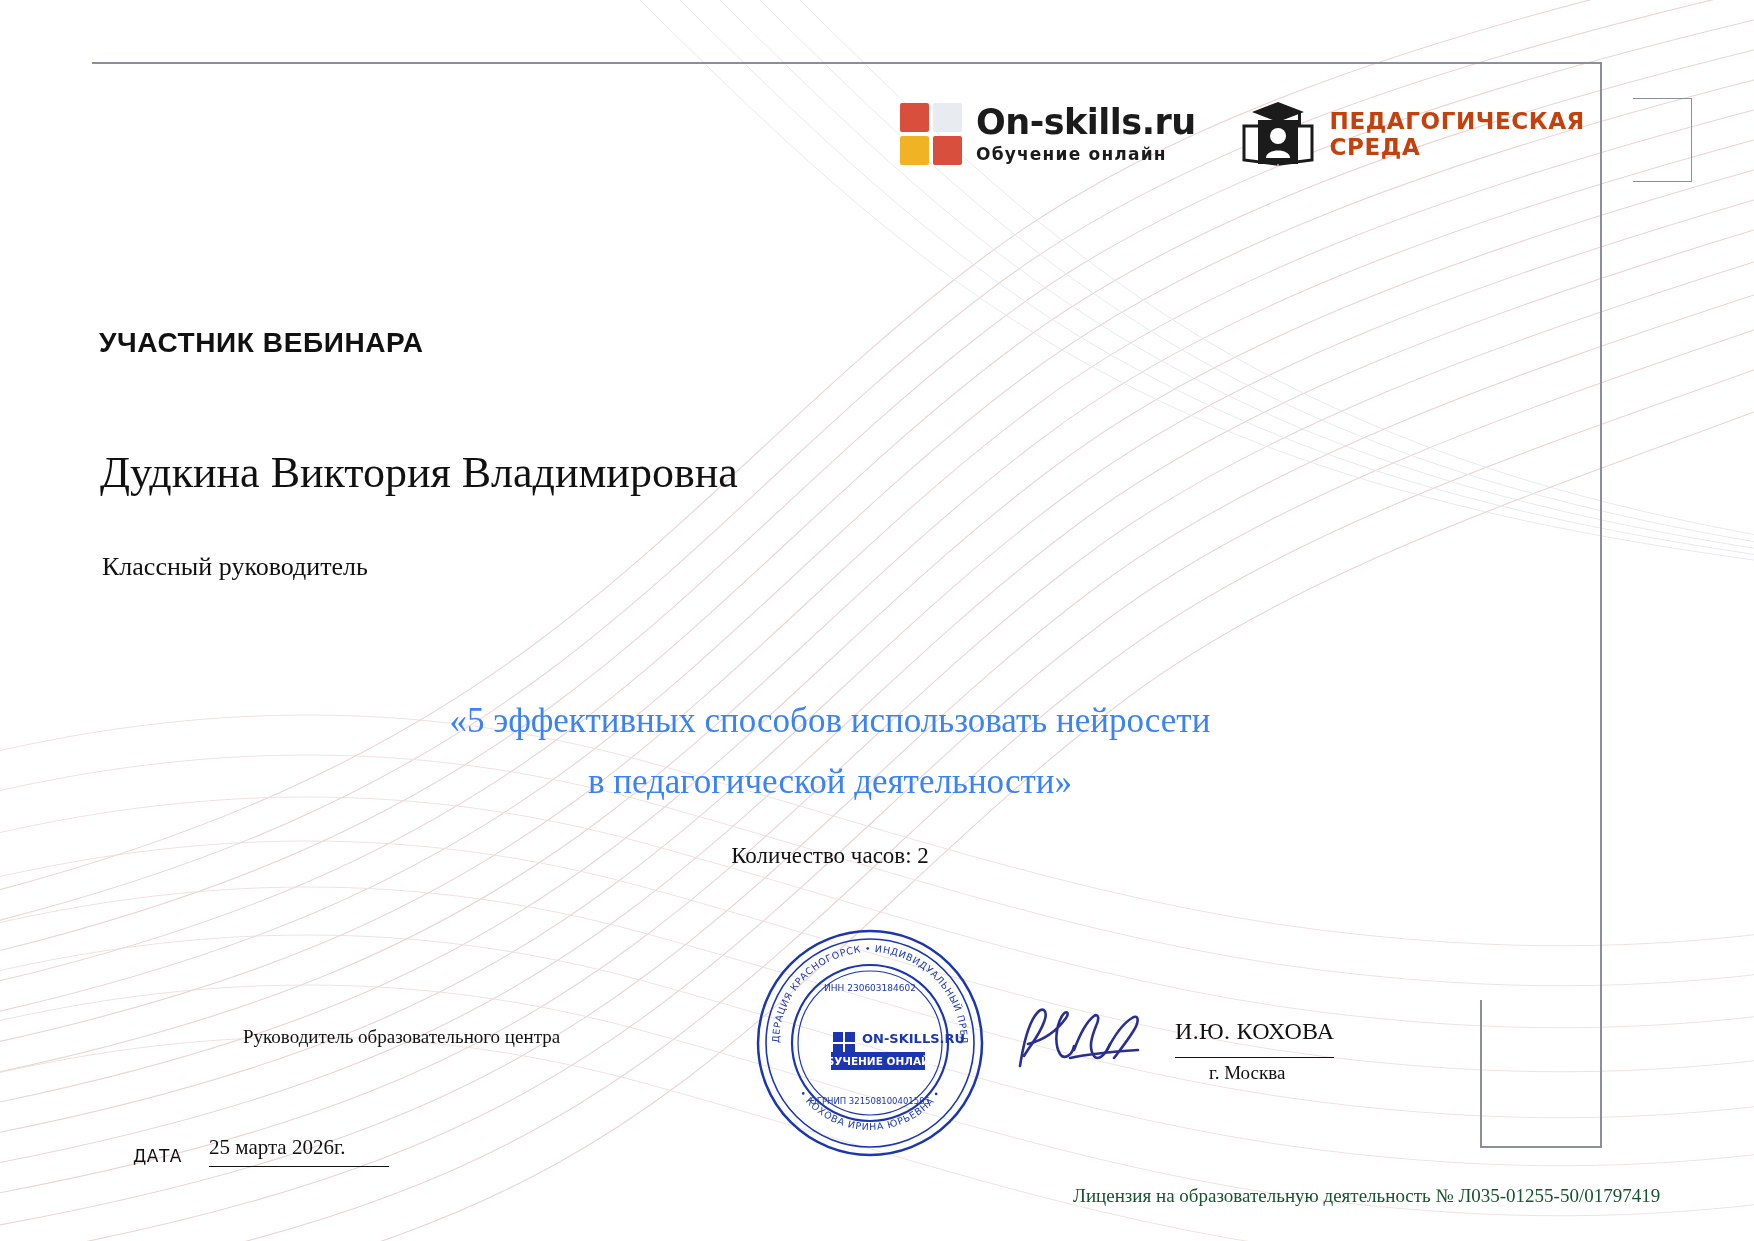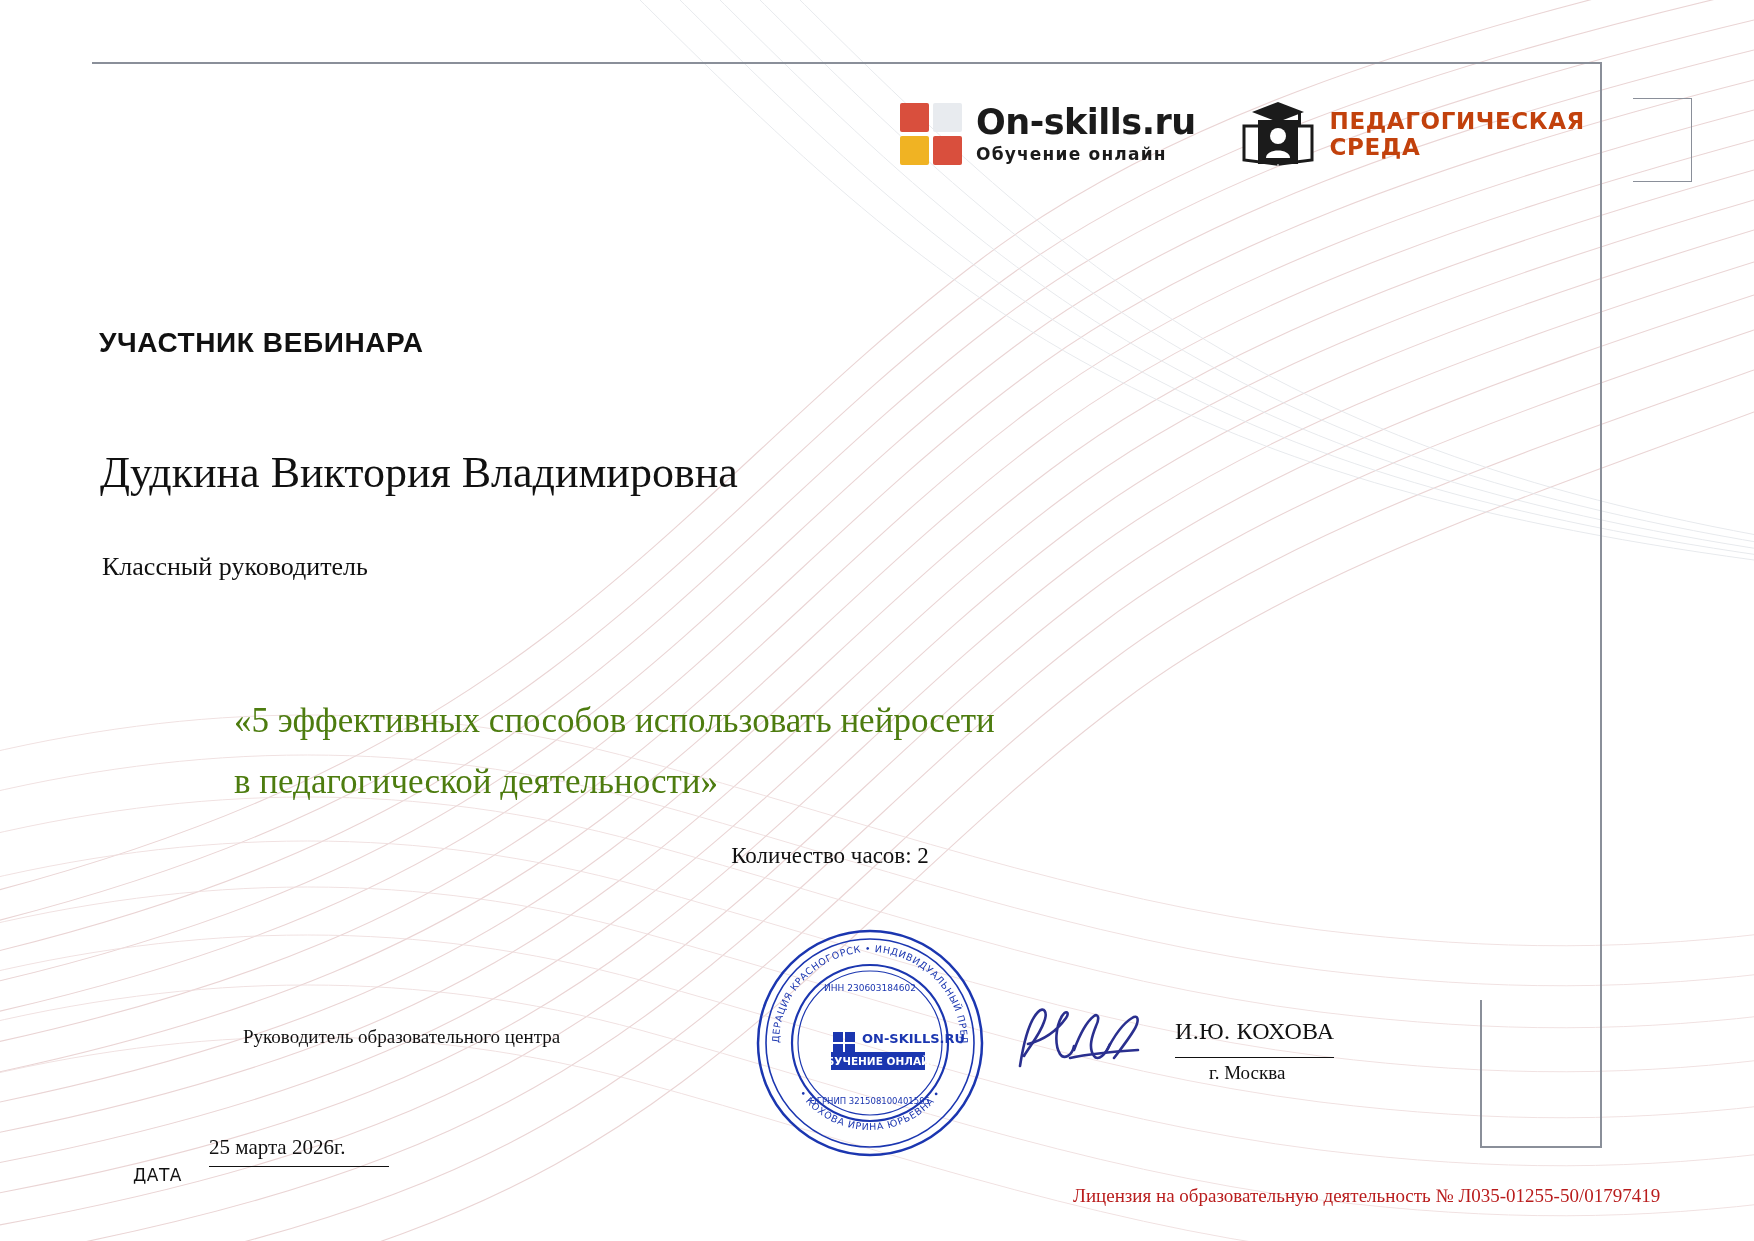--- a/index.html
+++ b/index.html
@@ -124,27 +124,27 @@
     position: absolute;
     left: 102px;
     top: 552px;
     font-size: 26px;
     color: #111;
   }
 
   
   .webinar {
     position: absolute;
-    left: 234px;
+    left: 250px;
     top: 690px;
     width: 1160px;
-    text-align: left;
+    text-align: center;
     font-size: 35px;
     line-height: 1.75;
-    color: #4d7c0f;
+    color: #3b82f6;
   }
   .hours {
     position: absolute;
     left: 250px;
     top: 843px;
     width: 1160px;
     text-align: center;
     font-size: 23px;
     color: #111;
   }
@@ -192,41 +192,40 @@
 
   
   .date-label {
     position: absolute;
     left: 133px;
     top: 1146px;
     font-family: "DejaVu Sans", sans-serif;
     font-size: 17px;
     letter-spacing: 0.5px;
     color: #111;
-    margin-top: 19px;
   }
   .date-value {
     position: absolute;
     left: 209px;
     top: 1135px;
     width: 180px;
     font-size: 21px;
     color: #111;
     border-bottom: 1.6px solid #111;
     padding-bottom: 6px;
     text-align: left;
   }
 
   
   .license {
     position: absolute;
     left: 1073px;
     top: 1185px;
     font-size: 19px;
-    color: #b91c1c;
+    color: #14532d;
   }
 </style>
 </head>
 <body>
 
 <div class="page">
 
   <div class="waves">
     <svg viewBox="0 0 1754 1241" preserveAspectRatio="none" xmlns="http://www.w3.org/2000/svg">
       <g fill="none" stroke="#e9d2d2" stroke-width="1.1" opacity="0.95">

